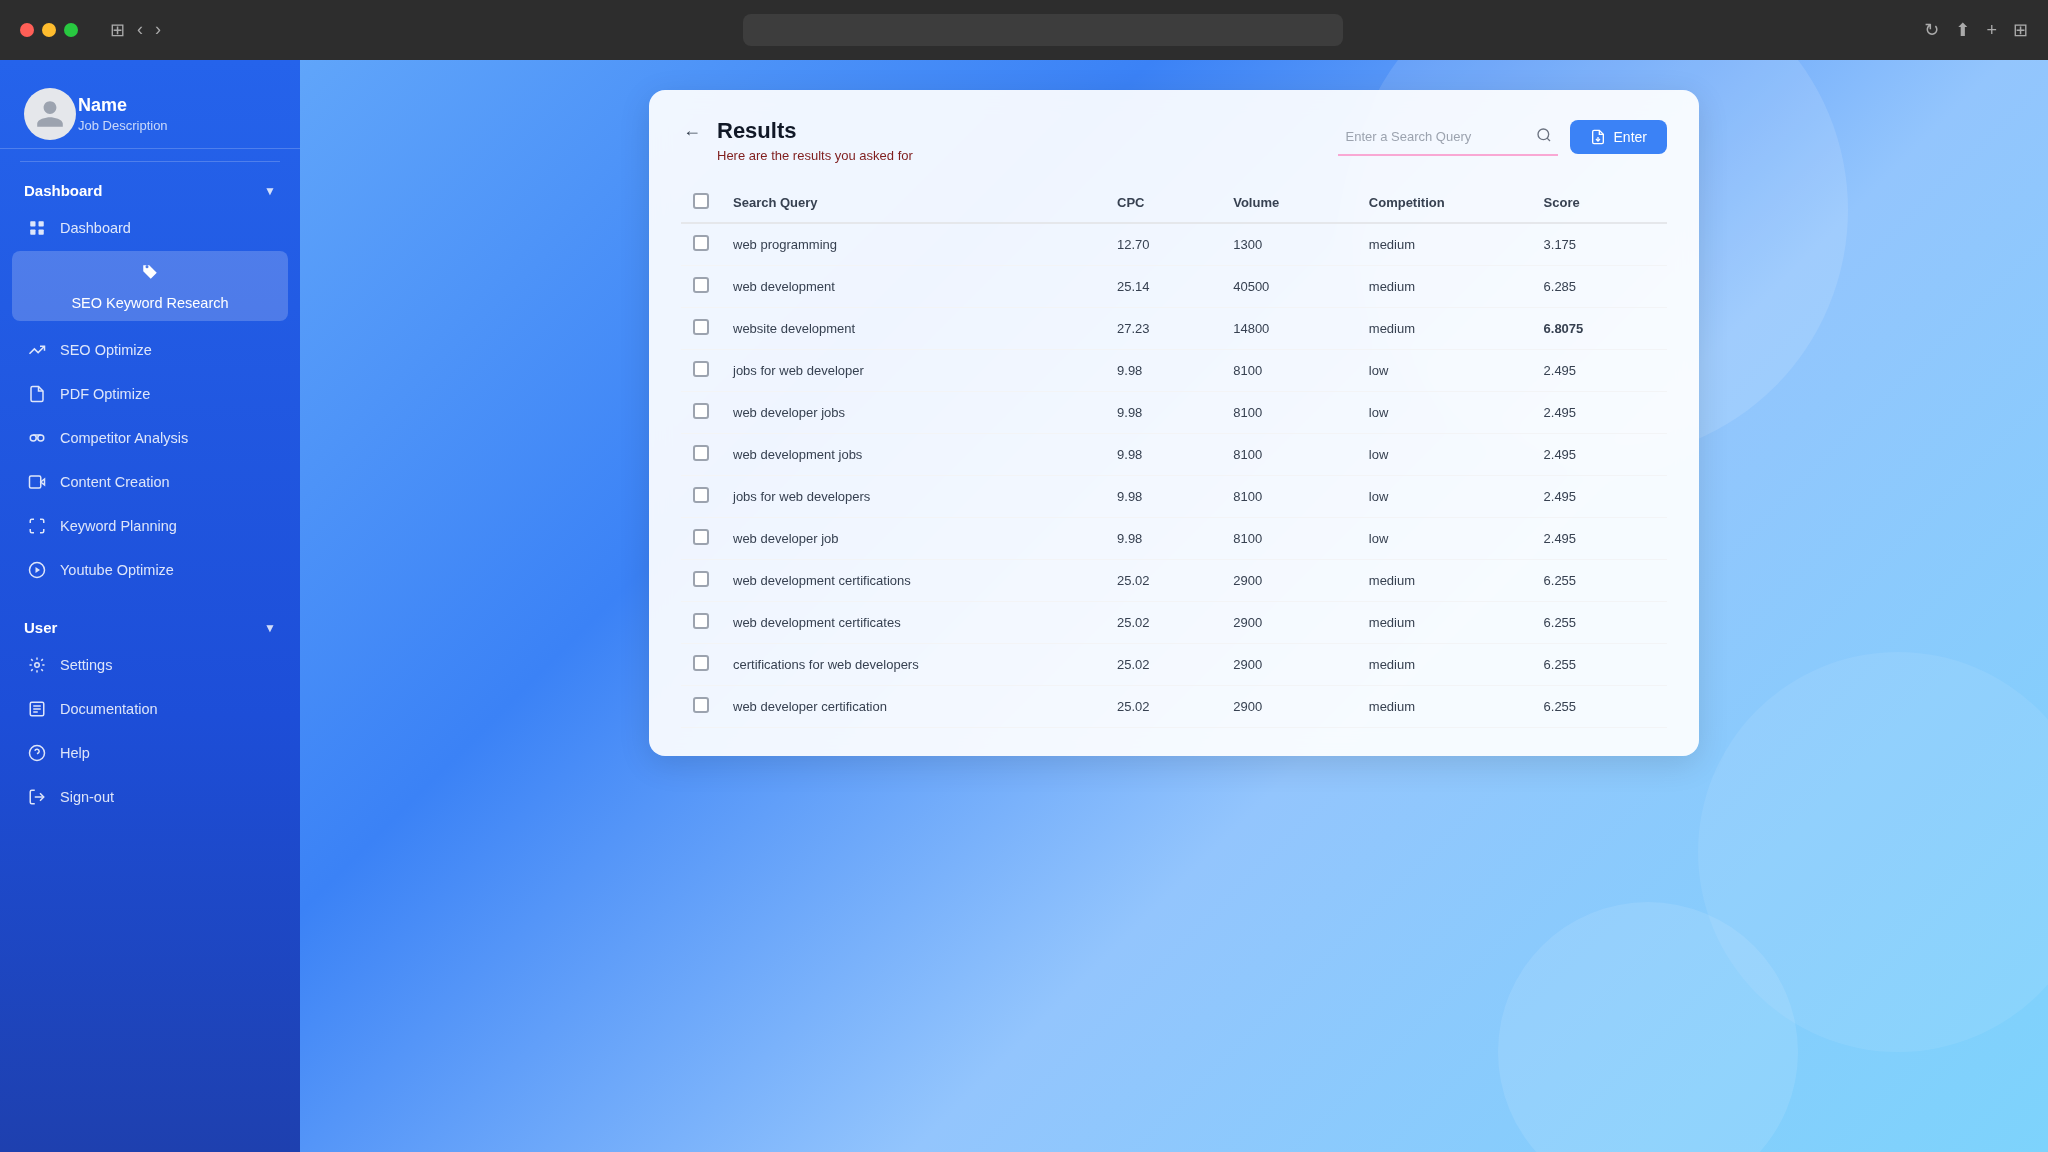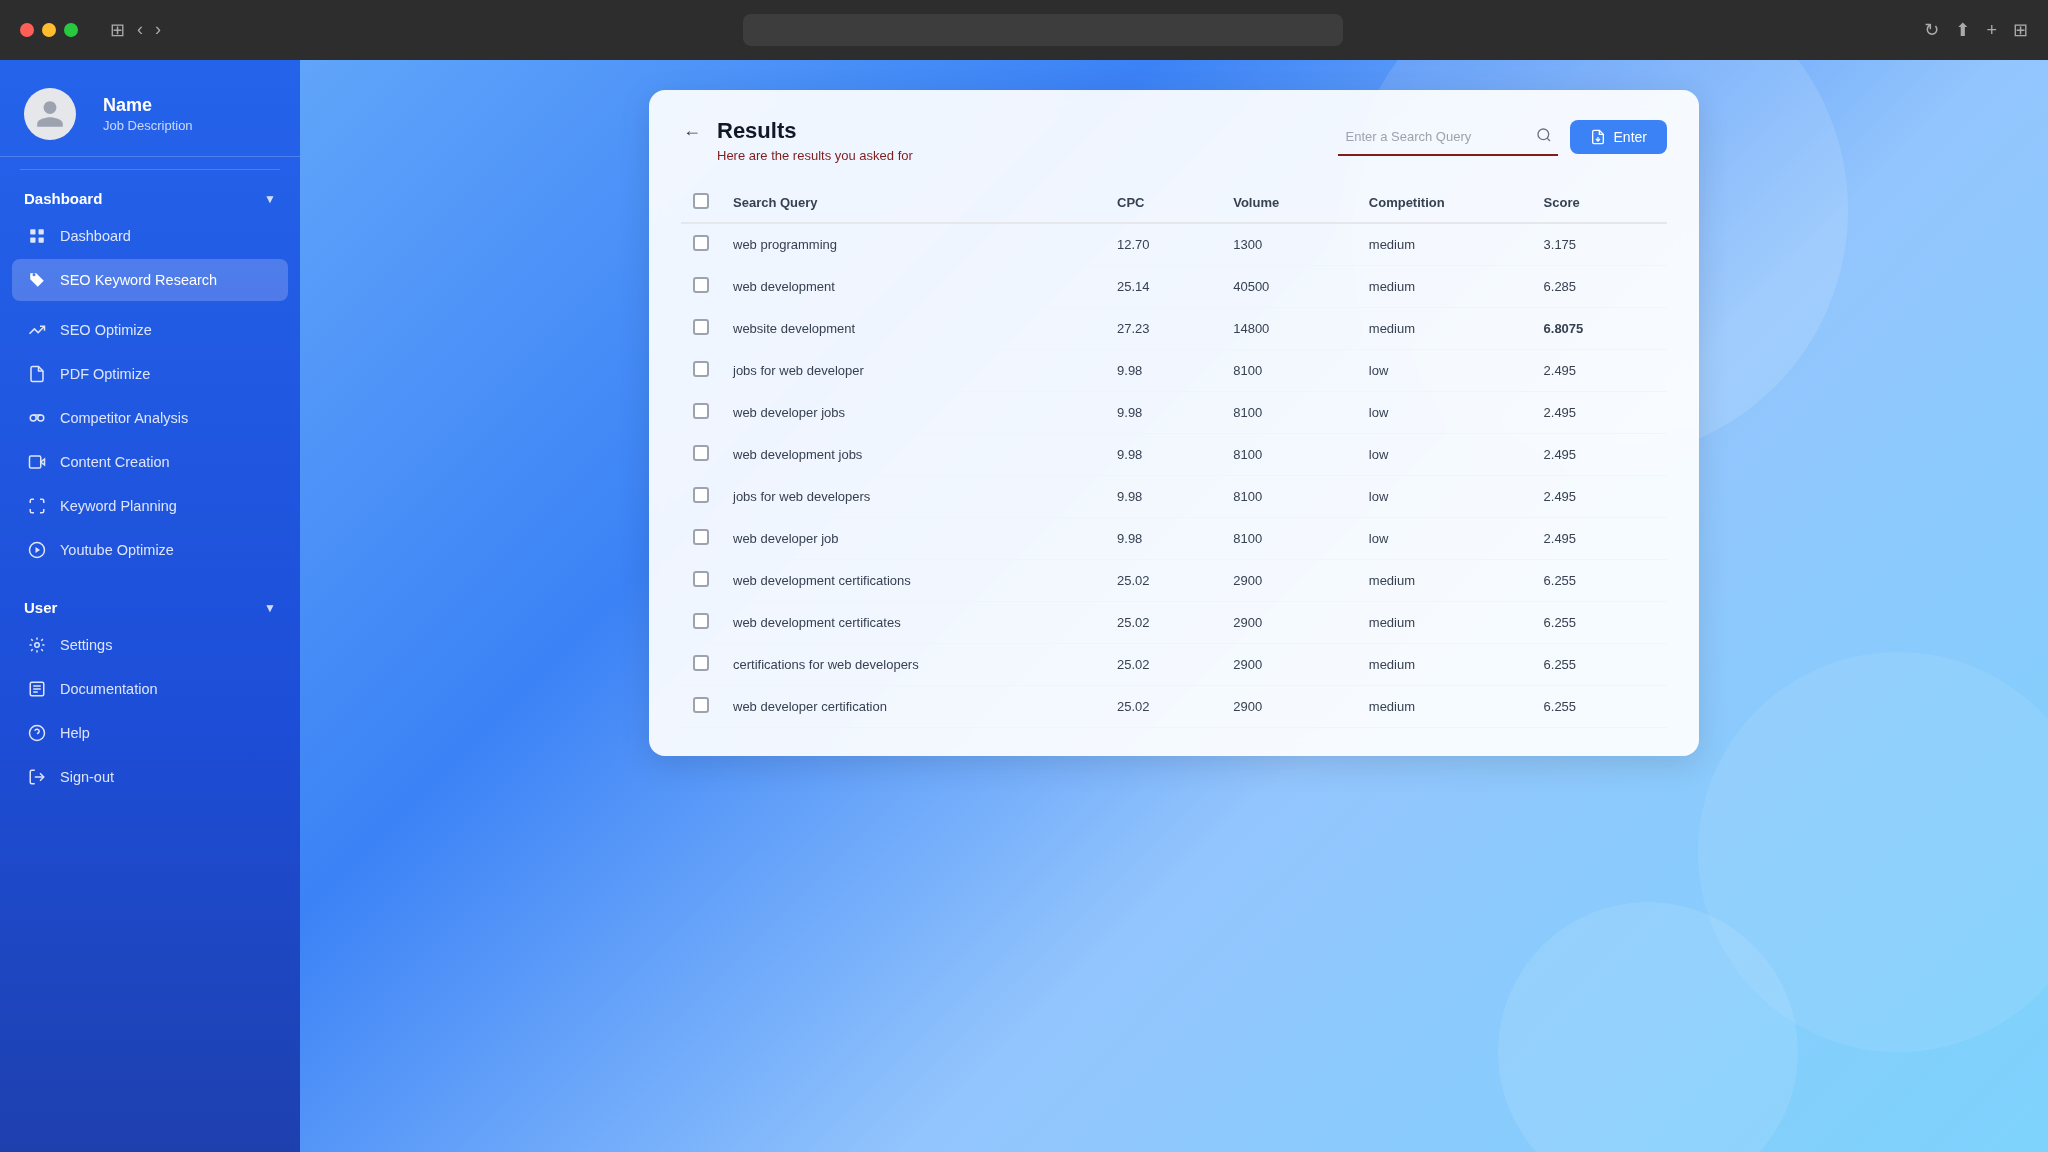--- a/index.html
+++ b/index.html
@@ -74,24 +74,24 @@
     .sidebar {
       width: 300px;
       background: linear-gradient(180deg, #2563eb 0%, #1d4ed8 60%, #1e40af 100%);
       display: flex;
       flex-direction: column;
       padding: 0;
       flex-shrink: 0;
     }
 
     .sidebar-profile {
-      padding: 28px 24px 16px;
-      display: flex;
-      align-items: center;
-      gap: 27px;
+      padding: 28px 24px 8px;
+      display: flex;
+      align-items: center;
+      gap: 2px;
       border-bottom: 1px solid rgba(255,255,255,0.2);
       margin-bottom: 8px;
     }
     .avatar {
       width: 52px;
       height: 52px;
       border-radius: 50%;
       background: #e5e7eb;
       display: flex;
       align-items: center;
@@ -151,20 +151,21 @@
       border-radius: 8px;
       color: rgba(255,255,255,0.85);
       font-size: 14.5px;
       cursor: pointer;
       transition: background 0.15s;
     }
     .nav-item.active {
       background: rgba(255,255,255,0.2);
       color: white;
       font-weight: 500;
+      flex-direction: column;
     }
     .nav-icon {
       width: 22px;
       height: 22px;
       display: flex;
       align-items: center;
       justify-content: center;
       flex-shrink: 0;
     }
 
@@ -266,21 +267,21 @@
     }
     .search-input-wrapper {
       position: relative;
       display: flex;
       align-items: center;
     }
     .search-input {
       width: 220px;
       height: 38px;
       border: none;
-      border-bottom: 2px solid #7f1d1d;
+      border-bottom: 2px solid #f9a8d4;
       background: transparent;
       padding: 0 36px 0 8px;
       font-size: 13px;
       color: #374151;
       outline: none;
     }
     .search-input::placeholder {
       color: #9ca3af;
     }
     .search-icon-btn {

